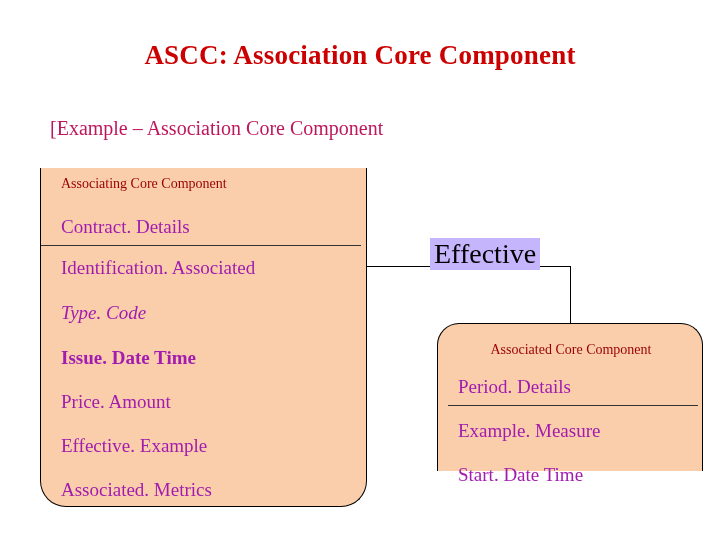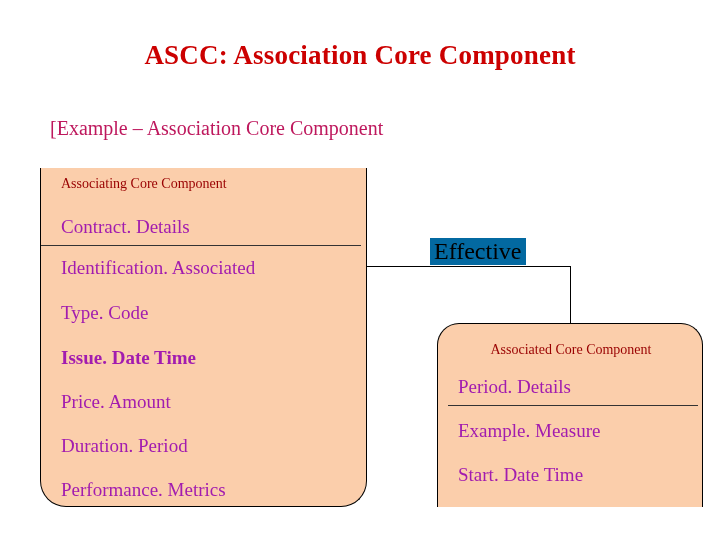--- a/index.html
+++ b/index.html
@@ -52,21 +52,21 @@
     top: 168px;
     width: 327px;
     height: 339px;
     border-radius: 0 0 26px 26px;
     border-top: 0;
   }
   .box-right {
     left: 437px;
     top: 323px;
     width: 266px;
-    height: 184px;
+    height: 148px;
     border-radius: 22px 22px 0 0;
     border-bottom: 0;
   }
   .box-header {
     position: absolute;
     font-size: 14px;
     color: #990000;
     font-family: "Liberation Serif", serif;
   }
   .hdr-left {
@@ -118,24 +118,24 @@
   .conn-v {
     left: 570px;
     top: 266px;
     width: 1px;
     height: 58px;
   }
   .conn-label {
     position: absolute;
     left: 430px;
     top: 238px;
-    font-size: 24px;
+    font-size: 28px;
     color: #000000;
     font-family: "Liberation Serif", serif;
-    background: #0369a1;
+    background: #c4b5fd;
     padding: 0 4px;
     text-align: center;
   }
 </style>
 </head>
 <body>
 
 <div class="slide">
 
   <div class="title">ASCC: Association Core Component</div>
@@ -144,25 +144,25 @@
 
   <div class="conn conn-h"></div>
   <div class="conn conn-v"></div>
   <div class="conn-label">Effective</div>
 
   <div class="box box-left">
     <div class="box-header hdr-left">Associating Core Component</div>
     <div class="field" style="top:48px;">Contract. Details</div>
     <div class="rule rule-left"></div>
     <div class="field" style="top:89px;">Identification. Associated</div>
-    <div class="field" style="top:134px;">Type. Code</div>
+    <div class="field" style="top:134px;font-style:italic;">Type. Code</div>
     <div class="field" style="top:179px;font-weight:bold;">Issue. Date Time</div>
     <div class="field" style="top:223px;">Price. Amount</div>
-    <div class="field" style="top:267px;">Duration. Period</div>
-    <div class="field" style="top:311px;">Performance. Metrics</div>
+    <div class="field" style="top:267px;">Effective. Example</div>
+    <div class="field" style="top:311px;">Associated. Metrics</div>
   </div>
 
   <div class="box box-right">
     <div class="box-header hdr-right">Associated Core Component</div>
     <div class="field" style="top:52px;">Period. Details</div>
     <div class="rule rule-right"></div>
     <div class="field" style="top:96px;">Example. Measure</div>
     <div class="field" style="top:140px;">Start. Date Time</div>
   </div>
 

